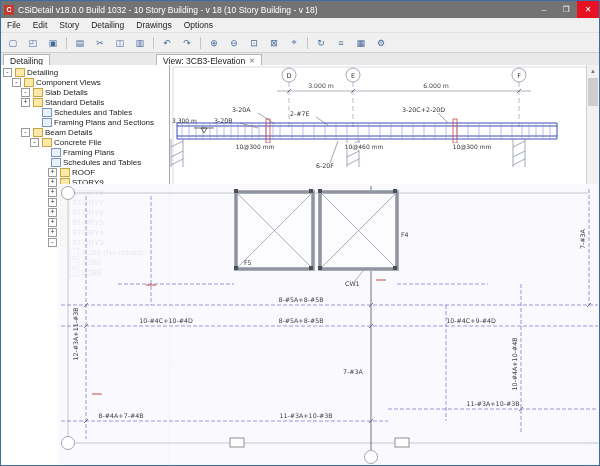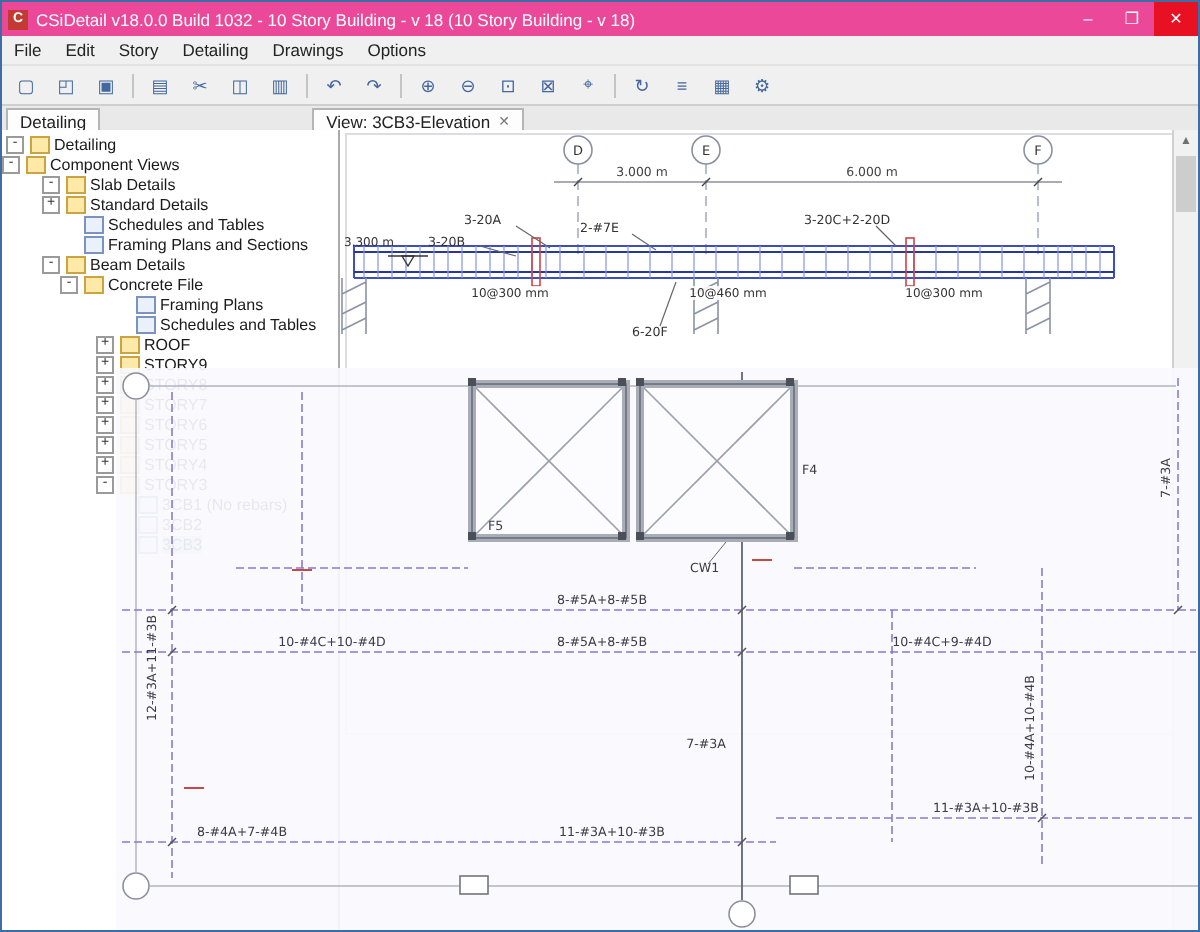--- a/index.html
+++ b/index.html
@@ -1,19 +1,19 @@
 <!DOCTYPE html>
 <html><head>
 <meta charset="utf-8">
 <style>
   html,body{margin:0;padding:0;background:#d8d8d8;font-family:"Liberation Sans",sans-serif;}
   .window{position:relative;width:600px;height:466px;background:#fff;overflow:hidden;border:1px solid #3c6ea5;box-sizing:border-box;}
 
   
-  .titlebar{height:17px;background:#ec4899;display:flex;align-items:center;color:#fff;font-size:8.5px;}
+  .titlebar{height:17px;background:#737373;display:flex;align-items:center;color:#fff;font-size:8.5px;}
   .appicon{width:10px;height:10px;margin:0 4px 0 3px;background:#c23b33;color:#fff;font-size:7px;line-height:10px;text-align:center;font-weight:bold;flex:0 0 auto;}
   .title-text{flex:1 1 auto;white-space:nowrap;overflow:hidden;}
   .winbtns{display:flex;flex:0 0 auto;height:100%;}
   .winbtn{width:22px;height:100%;display:flex;align-items:center;justify-content:center;font-size:8px;color:#fff;}
   .winbtn.close{background:#e81123;}
 
   
   .menubar{height:14px;background:#f0f0f0;display:flex;align-items:center;font-size:8.5px;color:#222;border-bottom:1px solid #e2e2e2;}
   .menu-item{padding:0 6px;line-height:14px;}
 
@@ -33,22 +33,22 @@
   .sidebar{width:168px;border-right:1px solid #a9a9a9;background:#fff;overflow:hidden;flex:0 0 auto;}
   .tree{padding-top:2px;}
   .trow{display:flex;align-items:center;height:10px;font-size:8px;color:#1a1a1a;white-space:nowrap;overflow:hidden;}
   .exp{display:inline-block;width:7px;height:7px;line-height:6px;font-size:7px;text-align:center;border:1px solid #9a9a9a;background:#fff;color:#333;margin-right:2px;flex:0 0 auto;}
   .exp:empty{border-color:transparent;background:transparent;}
   .tico{display:inline-block;width:8px;height:7px;margin:0 2px 0 1px;flex:0 0 auto;}
   .tico.f{background:#ffe9a8;border:1px solid #c9a43f;}
   .tico.l{background:#eaf1fb;border:1px solid #7a93c0;}
   .tlabel{overflow:hidden;text-overflow:ellipsis;}
   .trow.sel .tlabel{background:#cfe5f9;}
-  .d0{padding-left:2px;}.d1{}.d2{padding-left:20px;}
-  .d3{padding-left:29px;}.d4{padding-left:55px;}.d5{padding-left:47px;}.d6{padding-left:56px;}
+  .d0{padding-left:2px;}.d1{padding-left:11px;}.d2{padding-left:20px;}
+  .d3{padding-left:29px;}.d4{padding-left:38px;}.d5{padding-left:47px;}.d6{padding-left:56px;}
 
   .main{position:relative;flex:1 1 auto;background:#fff;overflow:hidden;}
   .canvas-svg{position:absolute;left:0;top:0;}
 
   .vscroll{position:absolute;right:0;top:0;bottom:0;width:12px;background:#f1f1f1;border-left:1px solid #d0d0d0;}
   .sb-arrow{height:12px;display:flex;align-items:center;justify-content:center;font-size:6px;color:#707070;}
   .sb-thumb{position:absolute;top:13px;left:1px;right:1px;height:28px;background:#cdcdcd;}
 
   
   .overlay{position:absolute;left:57px;top:183px;width:543px;height:283px;background:rgba(250,248,253,0.92);z-index:5;}

